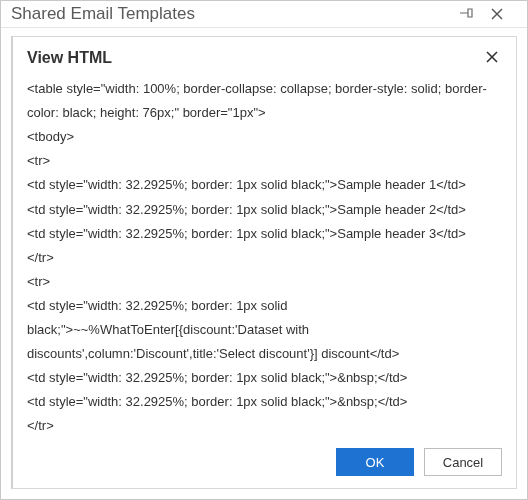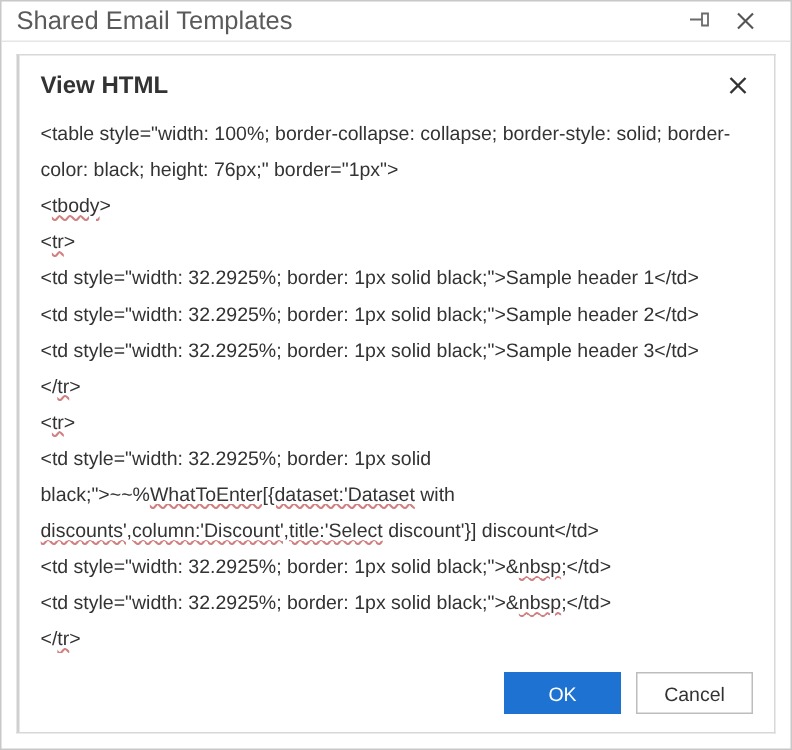--- a/index.html
+++ b/index.html
@@ -64,21 +64,21 @@
     flex: 1;
     font-size: 13px;
     color: #333;
     line-height: 1.85;
     overflow: hidden;
     font-family: "Segoe UI", Arial, sans-serif;
     white-space: normal;
     word-break: break-word;
   }
   .code-line { display: block; }
-  .sq { text-decoration: underline; text-decoration-color: #d08080; text-decoration-style: wavy; }
+  .sq { text-decoration-color: #d08080; text-decoration-style: wavy; }
   .button-row {
     display: flex;
     justify-content: flex-end;
     gap: 10px;
     margin-top: 10px;
   }
   .btn {
     min-width: 78px;
     height: 28px;
     font-size: 13px;
@@ -135,21 +135,21 @@
 
       <div class="code-area">
         <span class="code-line">&lt;table style="width: 100%; border-collapse: collapse; border-style: solid; border-color: black; height: 76px;" border="1px"&gt;</span>
         <span class="code-line">&lt;<span class="sq">tbody</span>&gt;</span>
         <span class="code-line">&lt;<span class="sq">tr</span>&gt;</span>
         <span class="code-line">&lt;td style="width: 32.2925%; border: 1px solid black;"&gt;Sample header 1&lt;/td&gt;</span>
         <span class="code-line">&lt;td style="width: 32.2925%; border: 1px solid black;"&gt;Sample header 2&lt;/td&gt;</span>
         <span class="code-line">&lt;td style="width: 32.2925%; border: 1px solid black;"&gt;Sample header 3&lt;/td&gt;</span>
         <span class="code-line">&lt;/<span class="sq">tr</span>&gt;</span>
         <span class="code-line">&lt;<span class="sq">tr</span>&gt;</span>
-        <span class="code-line">&lt;td style="width: 32.2925%; border: 1px solid black;"&gt;~~%<span class="sq">WhatToEnter[{dataset:'Dataset</span> with <span class="sq">discounts',column:'Discount',title:'Select</span> discount'}] discount&lt;/td&gt;</span>
+        <span class="code-line">&lt;td style="width: 32.2925%; border: 1px solid black;"&gt;~~%<span class="sq">WhatToEnter[{discount:'Dataset</span> with <span class="sq">discounts',column:'Discount',title:'Select</span> discount'}] discount&lt;/td&gt;</span>
         <span class="code-line">&lt;td style="width: 32.2925%; border: 1px solid black;"&gt;&amp;<span class="sq">nbsp</span>;&lt;/td&gt;</span>
         <span class="code-line">&lt;td style="width: 32.2925%; border: 1px solid black;"&gt;&amp;<span class="sq">nbsp</span>;&lt;/td&gt;</span>
         <span class="code-line">&lt;/<span class="sq">tr</span>&gt;</span>
       </div>
 
       <div class="button-row">
         <div class="btn primary">OK</div>
         <div class="btn">Cancel</div>
       </div>
 

